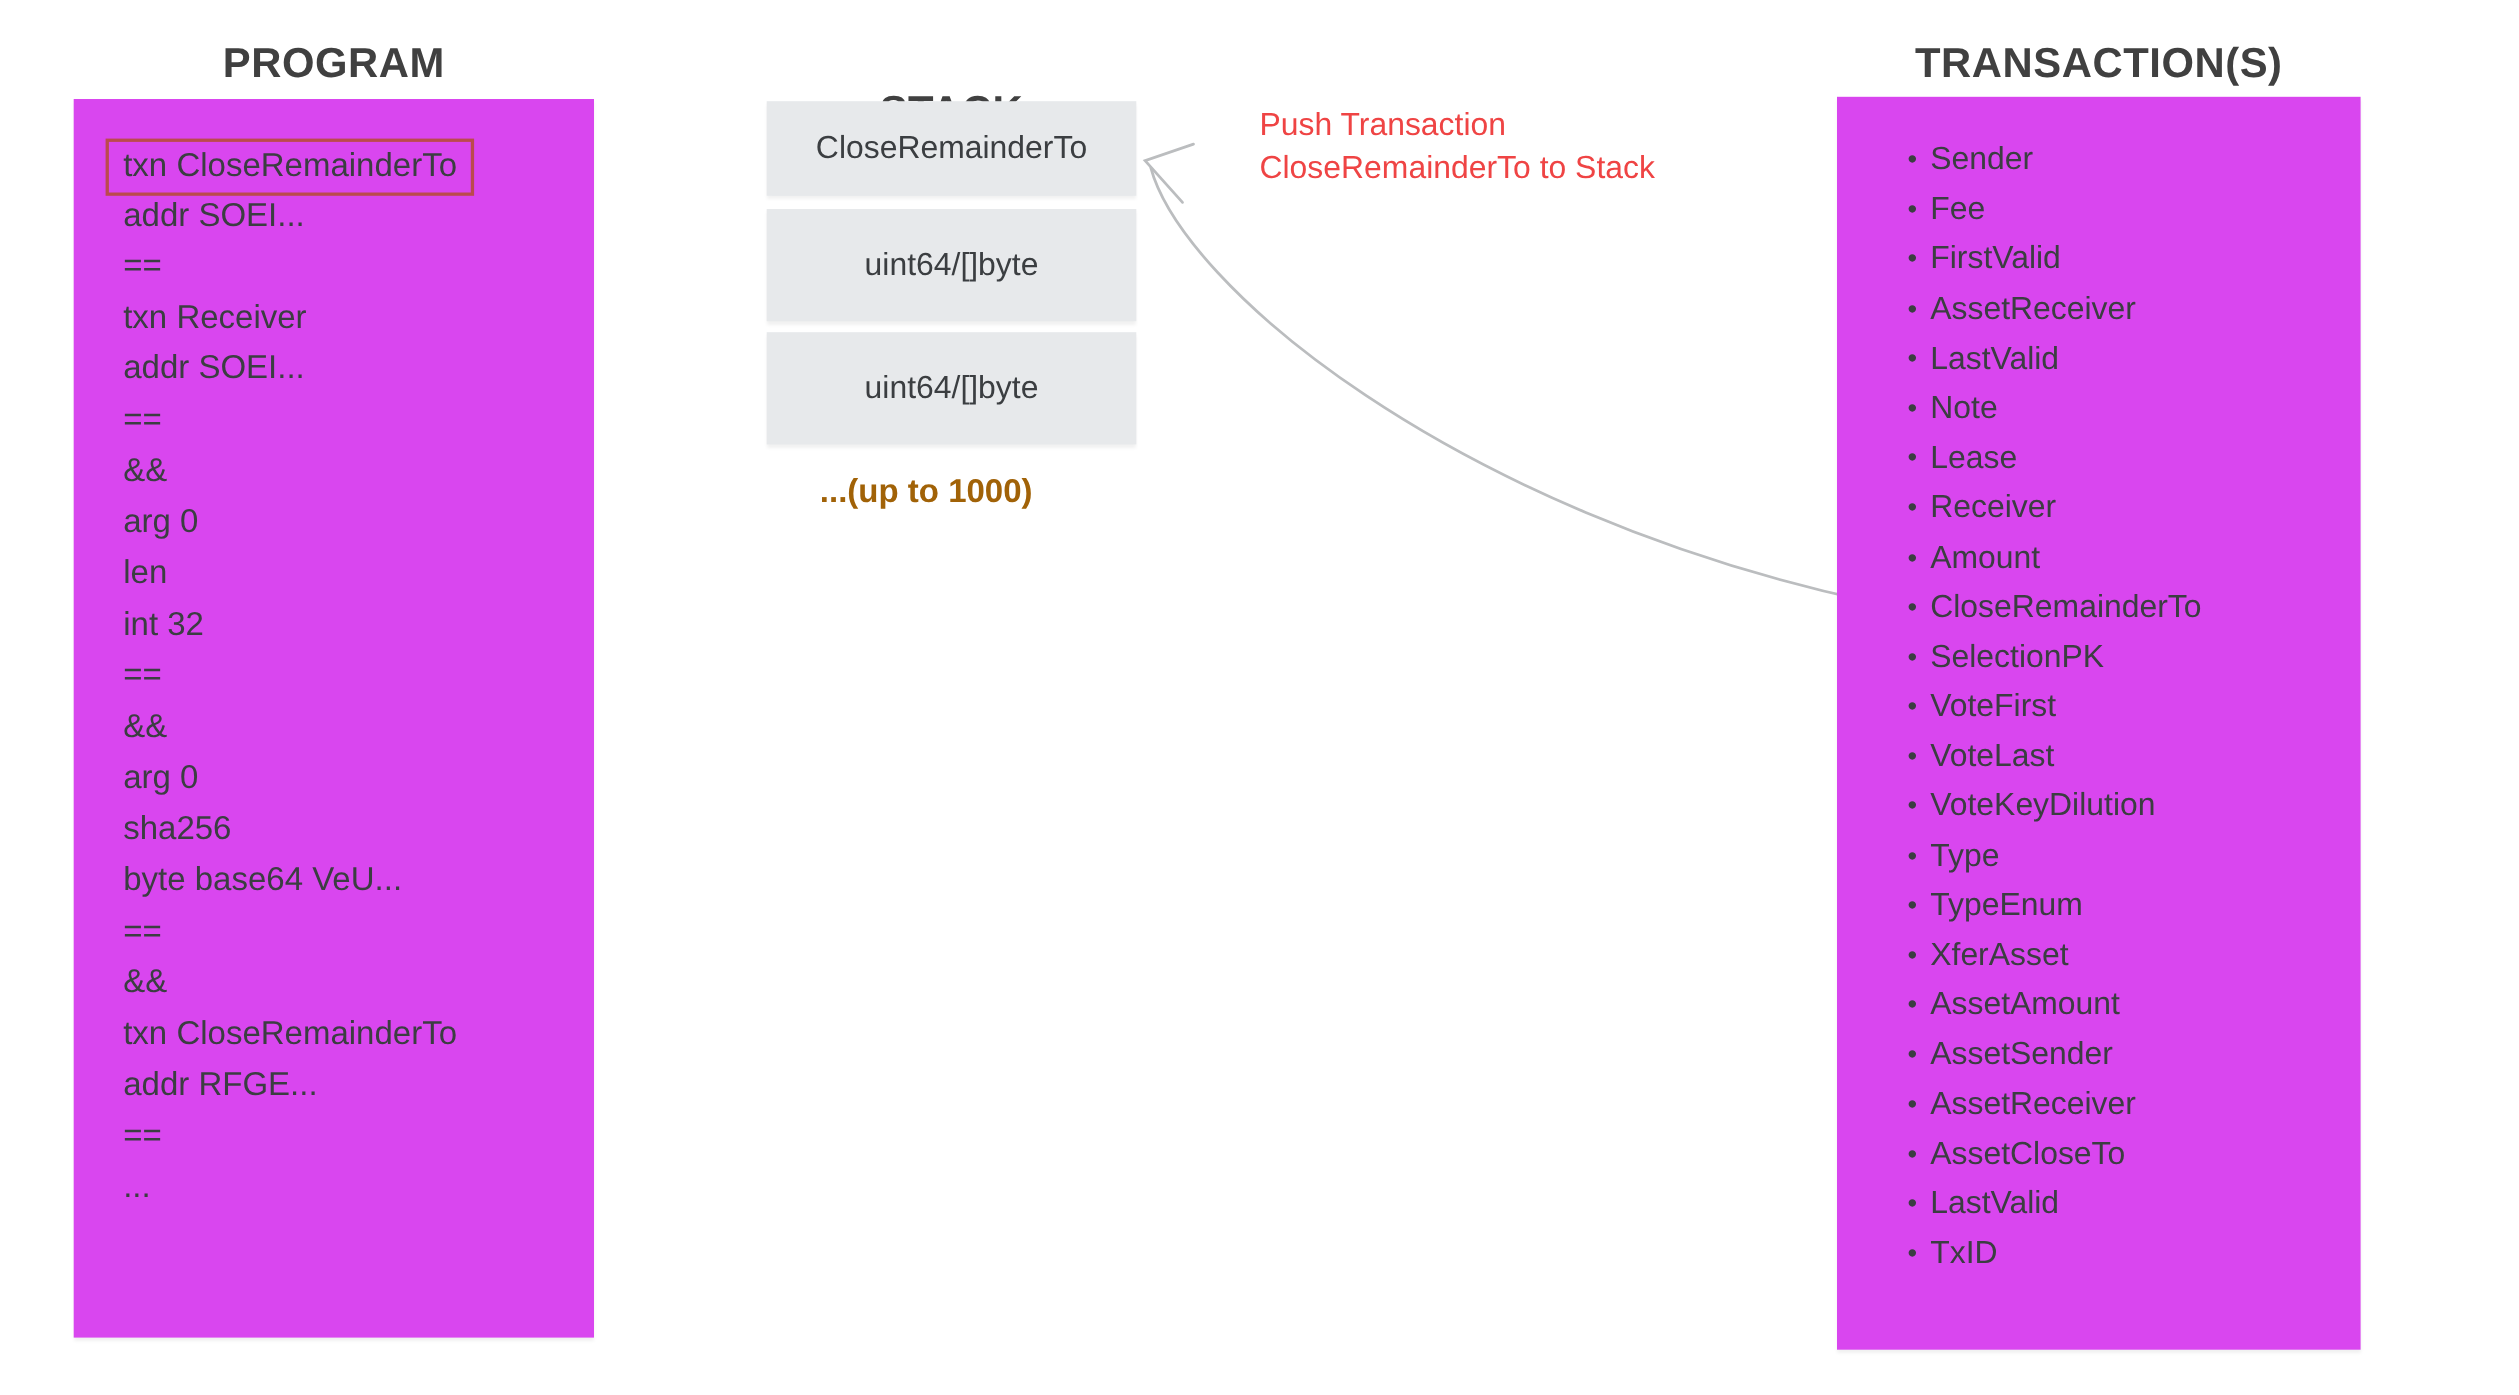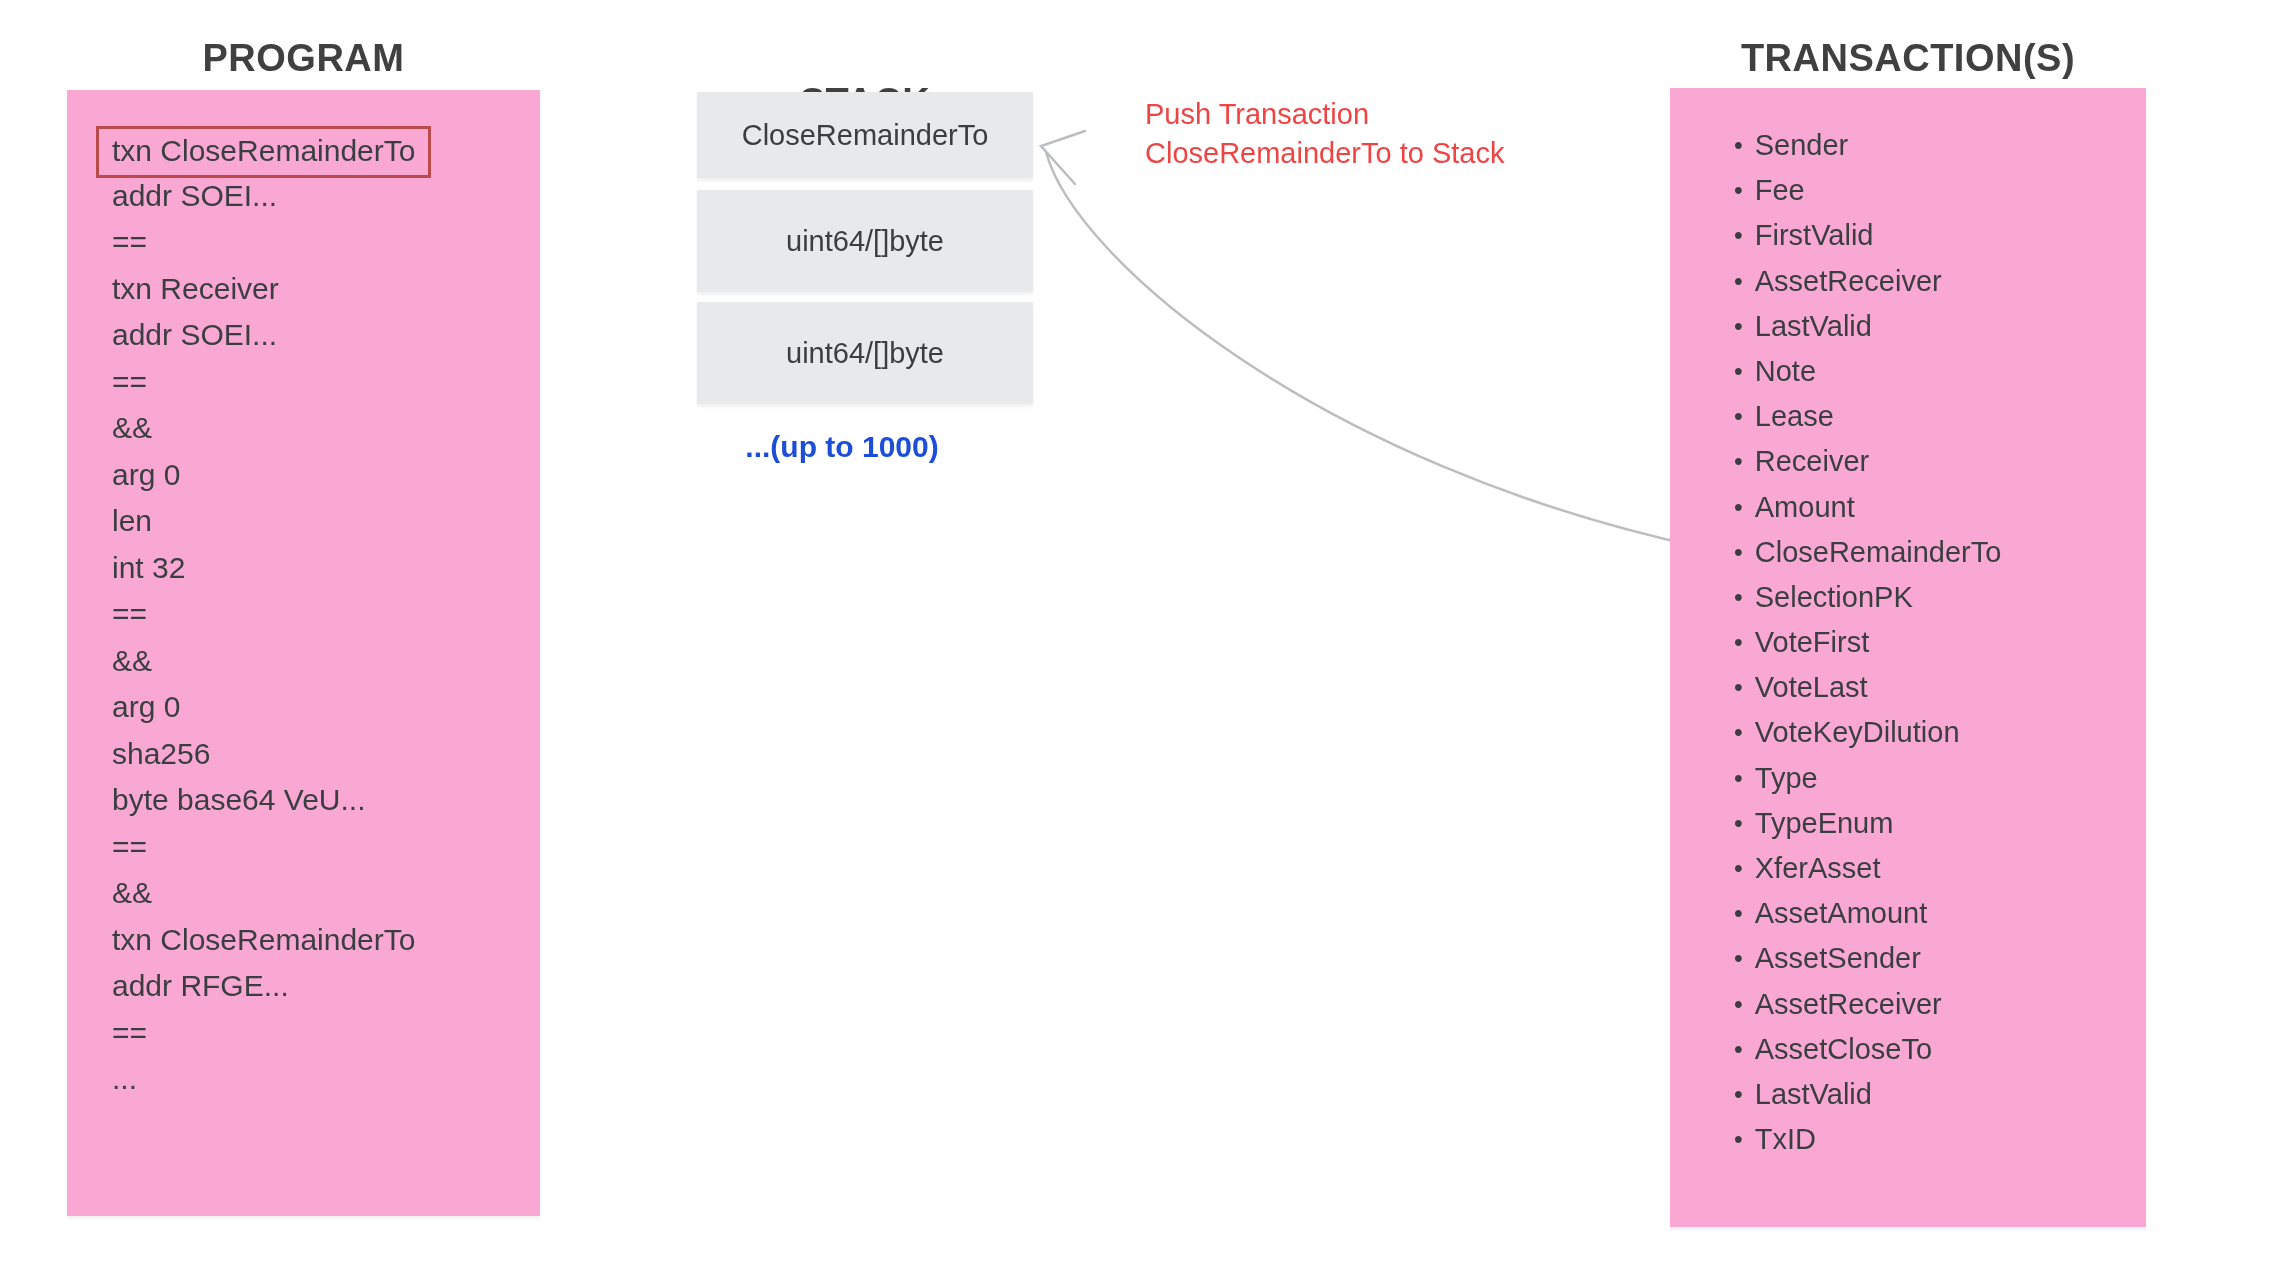--- a/index.html
+++ b/index.html
@@ -13,21 +13,21 @@
     position:absolute; top:36px; height:44px;
     font-size:38px; font-weight:700; letter-spacing:0.5px;
     color:#404040; text-align:center; line-height:44px;
     white-space:nowrap;
   }
   #title-program      { left:67px;   width:473px; }
   #title-stack        { left:697px;  width:336px;margin-top:44px; }
   #title-transactions { left:1670px; width:476px; }
 
   .panel {
-    position:absolute; background:#f9a8d4;
+    position:absolute; background:#d946ef;
     box-shadow:0 3px 3px rgba(0,0,0,0.06);
     box-sizing:border-box;
   }
   #program-panel { left:67px; top:90px; width:473px; height:1126px; padding:36px 10px 0 45px; }
   .program-line {
     height:46.5px; line-height:46.5px; font-size:30px;
     white-space:nowrap; color:#3b3e41;
   }
   .program-line .line-text.highlighted {
     display:inline-block; line-height:normal;
@@ -39,21 +39,21 @@
   .stack-box {
     display:flex; align-items:center; justify-content:center;
     background:#e7e9eb; box-shadow:0 3px 3px rgba(0,0,0,0.06);
     width:336px; height:102px; margin-bottom:10px;
     font-size:29px; color:#3b3e41; white-space:nowrap;
   }
   #stack-list div.stack-box:first-of-type { height:86px; margin-bottom:12px; }
 
   #stack-footnote {
     position:absolute; left:674px; top:430px; width:336px;
-    text-align:center; font-size:30px; font-weight:700; color:#1d4ed8;
+    text-align:center; font-size:30px; font-weight:700; color:#a16207;
     white-space:nowrap;
   }
 
   #push-annotation {
     position:absolute; left:1145px; top:95px;
     font-size:29px; line-height:39px; color:#ef4444; white-space:nowrap;
   }
 
   #transactions-panel { left:1670px; top:88px; width:476px; height:1139px; padding:35px 10px 0 64px; }
   .txn-item {

